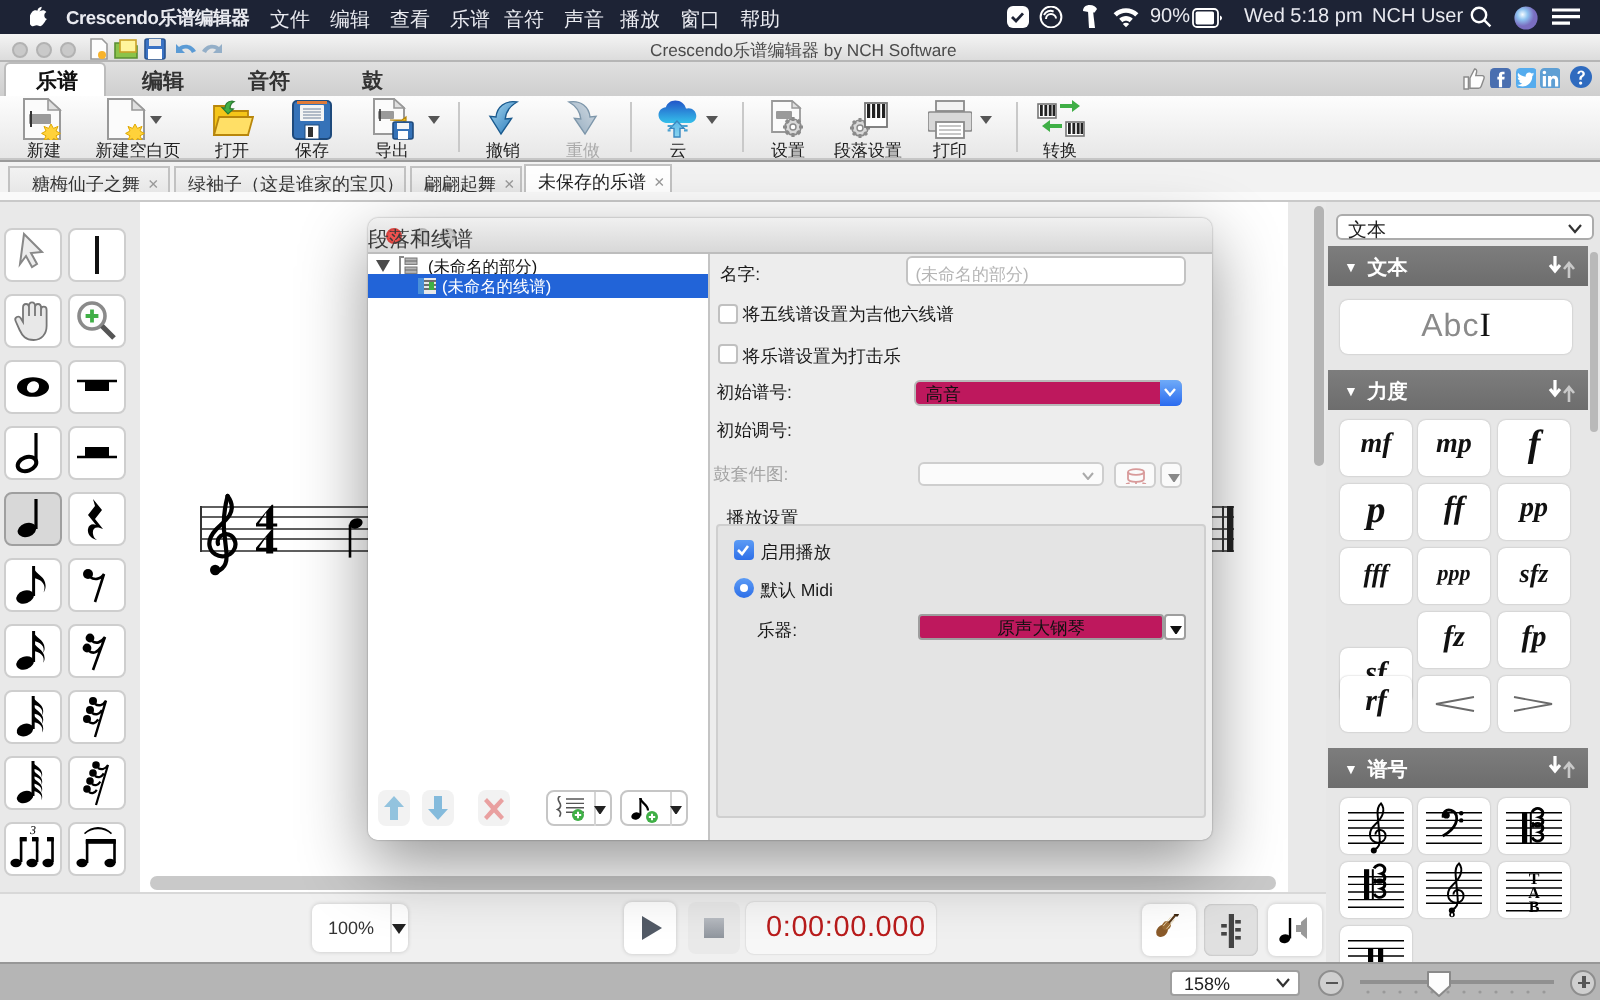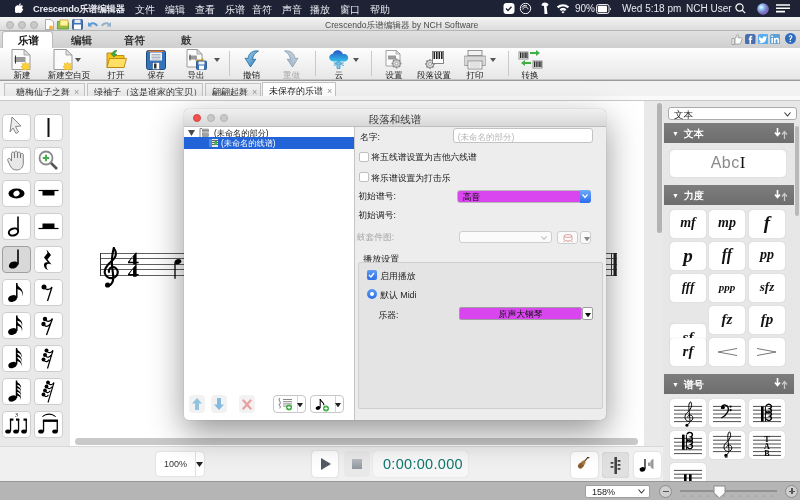--- a/index.html
+++ b/index.html
@@ -46,26 +46,26 @@
 .dyn{font-family:"Liberation Serif",serif;font-style:italic;font-weight:bold;color:#111;}
 #rpscroll{position:absolute;left:131.5px;top:25px;width:4.5px;height:90px;border-radius:3px;background:#b9b9b9;}
 
 #playbar{left:0;top:446px;width:663px;height:35px;background:#f0f0f0;border-top:1px solid #d8d8d8;}
 .pbox{position:absolute;background:#fff;border-radius:4px;box-shadow:0 0 2px rgba(0,0,0,.18);}
 
 #statusbar{left:0;top:481px;width:800px;height:19px;background:#b5b5b5;border-top:1px solid #979797;font-size:9px;color:#111;}
 
 #dialog{left:184px;top:109px;width:422px;height:311px;background:#ededed;border-radius:5px;box-shadow:0 12px 34px rgba(0,0,0,.42),0 0 1px rgba(0,0,0,.4);}
 #dlgtitle{position:absolute;left:0;top:0;width:422px;height:18px;background:linear-gradient(#f0f0f0,#d8d8d8);border-radius:5px 5px 0 0;border-bottom:1px solid #bdbdbd;}
-#dlgtitle .t{position:absolute;left:0;width:100%;top:3.5px;text-align:center;font-size:10.5px;color:#3a3a3a;}
+#dlgtitle .t{position:absolute;left:0;width:100%;top:3.5px;font-size:10.5px;color:#3a3a3a;}
 #tree{position:absolute;left:0px;top:18px;width:171px;height:293px;background:#fff;border-right:1px solid #c4c4c4;border-radius:0 0 0 5px;}
 #form{position:absolute;left:171px;top:18px;width:251px;height:293px;font-size:8.8px;color:#1a1a1a;}
 .frow{position:absolute;white-space:nowrap;}
 .input{position:absolute;background:#fff;border:1px solid #c3c3c3;border-radius:3px;}
-.combo{position:absolute;width:134px;height:13px;background:#d946ef;border:1px solid #b9b9b9;border-radius:3px;font-size:8.8px;color:#111;padding:1px 0 0 5px;}
+.combo{position:absolute;width:134px;height:13px;background:#be185d;border:1px solid #b9b9b9;border-radius:3px;font-size:8.8px;color:#111;padding:1px 0 0 5px;}
 .bluecap{position:absolute;right:-1px;top:-1px;width:11px;height:13px;background:linear-gradient(#6fabf8,#2b6bef);border-radius:0 3px 3px 0;}
 .cb{position:absolute;width:10px;height:10px;background:#fff;border:1px solid #c0c0c0;border-radius:2px;}
 #groupbox{position:absolute;left:3.3px;top:135px;width:245px;height:147px;background:#e4e4e4;border:1px solid #cfcfcf;border-radius:2px;}
 </style></head>
 <body>
 
 <div class="abs" id="menubar">
  <svg class="abs" style="left:15px;top:3px" width="9.5" height="11" viewBox="0 0 11 12">
       <path fill="#fff" d="M7.5 0c.1.8-.2 1.6-.7 2.2-.5.6-1.3 1-2 1-.1-.8.3-1.6.7-2.1C6 .5 6.9.1 7.5 0zM9.9 9c-.3.7-.5 1-.9 1.6-.6.9-1.4 2-2.4 2-.9 0-1.1-.6-2.3-.6-1.2 0-1.5.6-2.4.6-1 0-1.7-1-2.3-1.9C-1 8.2-.2 5.2 1.2 3.6c.6-.8 1.6-1.2 2.5-1.2.9 0 1.5.6 2.3.6.7 0 1.2-.6 2.3-.6.8 0 1.6.4 2.2 1.1-1.9 1.1-1.6 3.9.4 4.5z" transform="scale(0.9)"></path>
     </svg>
@@ -622,21 +622,21 @@
  </div>
  <div class="pbox" style="left:312px;top:3.5px;width:26px;height:26px;">
       <svg style="position:absolute;left:9px;top:7px" width="10" height="12" viewBox="0 0 10 12">
         <path d="M0 0l10 6-10 6z" fill="#525a66"></path>
       </svg>
     </div>
  <div class="pbox" style="left:344px;top:3.5px;width:26px;height:26px;background:#e9e9e9;box-shadow:none;">
       <div style="position:absolute;left:8px;top:8px;width:10px;height:10px;background:linear-gradient(#b8bcc2,#8f959d);"></div>
     </div>
  <div class="pbox" style="left:373px;top:3.5px;width:95px;height:26px;background:#f7f7f7;box-shadow:0 0 1px rgba(0,0,0,.2);">
-      <div style="position:absolute;left:10px;top:5px;font-size:14.5px;color:#0f766e;letter-spacing:0.3px;">0:00:00.000</div>
+      <div style="position:absolute;left:10px;top:5px;font-size:14.5px;color:#b91c1c;letter-spacing:0.3px;">0:00:00.000</div>
     </div>
  <div class="pbox" style="left:571px;top:5px;width:27px;height:25.5px;">
       <svg style="position:absolute;left:6px;top:5px" width="15" height="15" viewBox="0 0 15 15">
         <g transform="rotate(40 7 8)">
           <ellipse cx="5" cy="10.2" rx="2.6" ry="3.4" fill="#8a5a2a"></ellipse>
           <ellipse cx="5" cy="6.8" rx="2.1" ry="2.4" fill="#9a6a33"></ellipse>
           <rect x="4.5" y="-1" width="1.1" height="6" fill="#5a3a1a"></rect>
           <rect x="3.8" y="-1.5" width="2.5" height="1.6" fill="#3a2510"></rect>
           <path d="M3.9 2v6M6.1 2v6" stroke="#e8d8b0" stroke-width="0.4"></path>
         </g>

